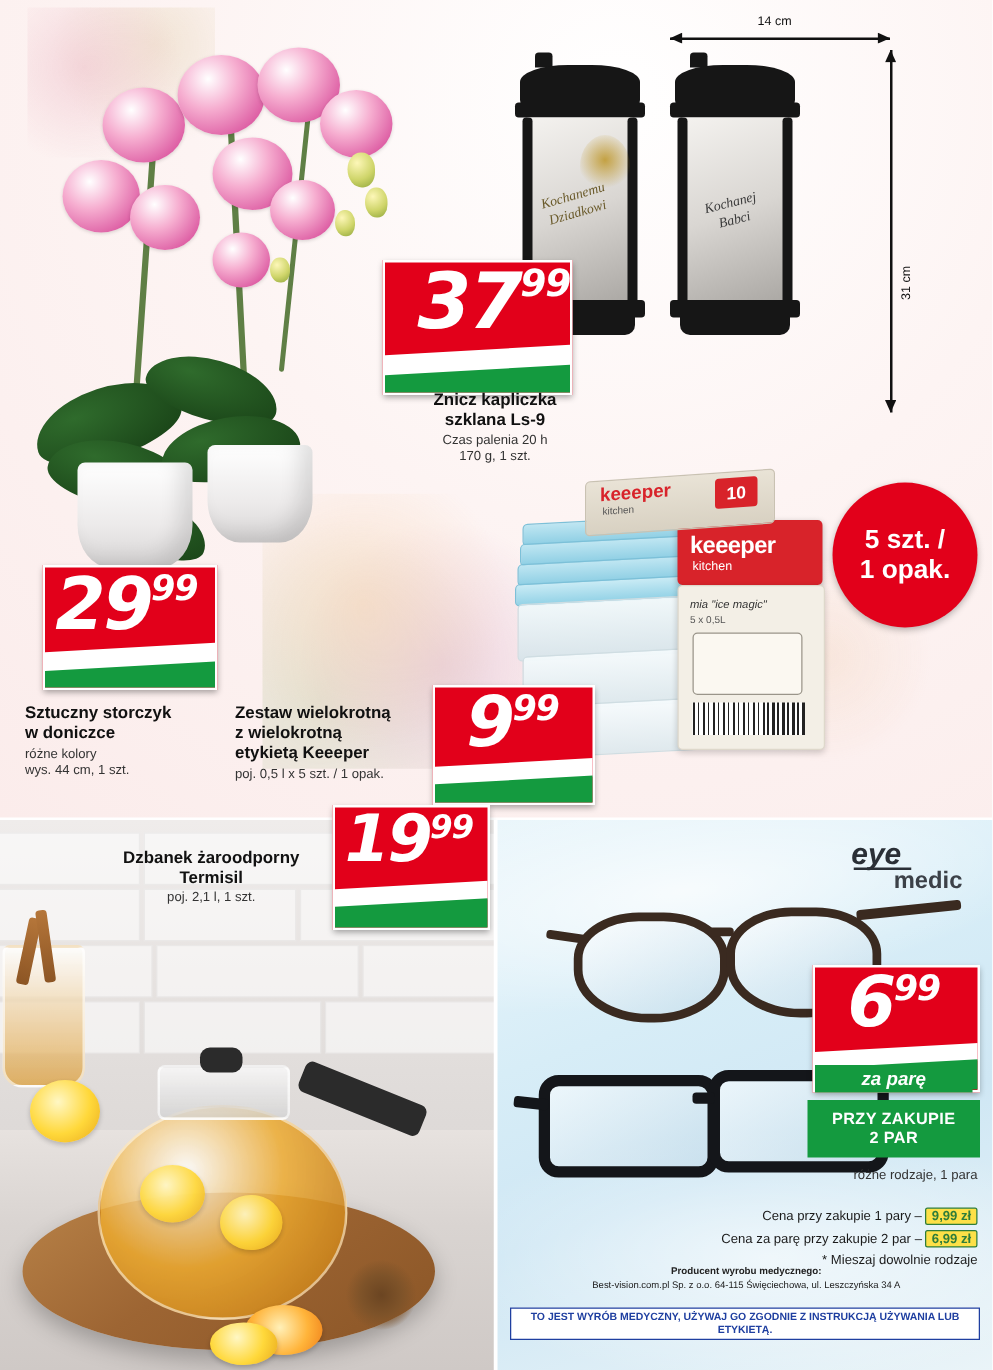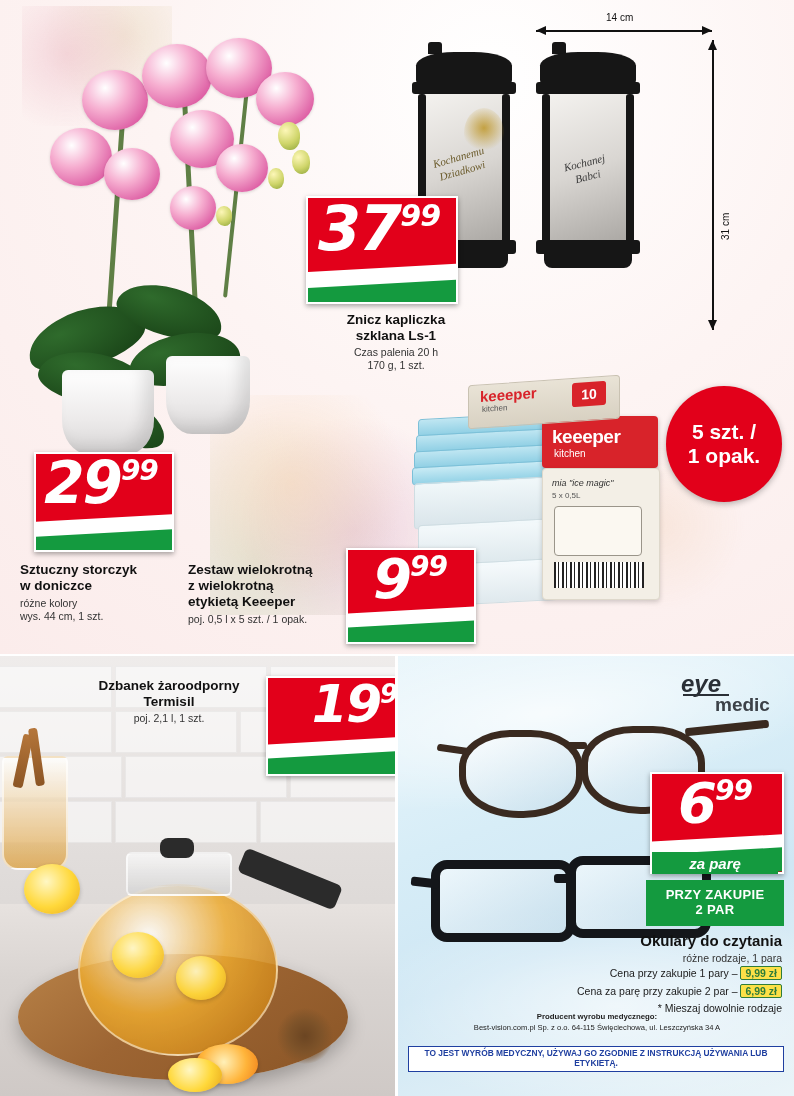--- a/index.html
+++ b/index.html
@@ -363,32 +363,32 @@
 <div class="dim-line" style="left:536px;top:30px;width:176px;height:1.6px;"></div>
 <div class="dim-line" style="left:536px;top:26px;width:10px;height:9px;clip-path:polygon(0 50%,100% 0,100% 100%);"></div>
 <div class="dim-line" style="left:702px;top:26px;width:10px;height:9px;clip-path:polygon(100% 50%,0 0,0 100%);"></div>
 <div class="dim-label" style="left:606px;top:12px;">14 cm</div>
 
 <div class="dim-line" style="left:712px;top:40px;width:1.6px;height:290px;"></div>
 <div class="dim-line" style="left:708px;top:40px;width:9px;height:10px;clip-path:polygon(50% 0,0 100%,100% 100%);"></div>
 <div class="dim-line" style="left:708px;top:320px;width:9px;height:10px;clip-path:polygon(50% 100%,0 0,100% 0);"></div>
 <div class="dim-label" style="left:720px;top:240px;transform:rotate(-90deg);transform-origin:left top;">31 cm</div>
 
-<div class="pricetag" style="left:306px;top:196px;width:148px;height:104px;">
+<div class="pricetag" style="left:306px;top:208px;width:148px;height:104px;align-items:flex-end;">
   <div class="pt-main" style="height:72px;">
     <span class="pt-int" style="font-size:62px;margin-left:-6px;margin-top:2px;">37</span>
     <span class="pt-dec" style="font-size:30px;">99</span>
   </div>
   <div class="wave-white" style="top:70px;height:17px;"></div>
   <div class="wave-green" style="top:86px;height:24px;"></div>
 </div>
 
 <div class="abs" style="left:300px;top:312px;width:192px;text-align:center;">
   <div class="prod-title">Znicz kapliczka</div>
-  <div class="prod-title">szklana Ls-1</div>
+  <div class="prod-title">szklana Ls-9</div>
   <div class="prod-sub" style="margin-top:2px;">Czas palenia 20 h</div>
   <div class="prod-sub">170 g, 1 szt.</div>
 </div>
 
 <div class="pricetag" style="left:34px;top:452px;width:136px;height:96px;">
   <div class="pt-main" style="height:66px;">
     <span class="pt-int" style="font-size:58px;margin-left:-6px;margin-top:2px;">29</span>
     <span class="pt-dec" style="font-size:28px;">99</span>
   </div>
   <div class="wave-white" style="top:64px;height:16px;"></div>
@@ -489,21 +489,21 @@
   <div class="lemon" style="left:168px;top:402px;width:54px;height:34px;"></div>
   <div class="abs" style="left:276px;top:352px;width:58px;height:56px;background:radial-gradient(circle at 50% 50%, #6b4522 0%, #7e5329 40%, rgba(126,83,41,0) 70%);border-radius:50%;"></div>
 </div>
 
 <div class="abs" style="left:76px;top:678px;width:186px;text-align:center;">
   <div class="prod-title">Dzbanek żaroodporny</div>
   <div class="prod-title">Termisil</div>
   <div class="prod-sub" style="margin-top:2px;">poj. 2,1 l, 1 szt.</div>
 </div>
 
-<div class="pricetag" style="left:266px;top:676px;width:122px;height:96px;padding-left:36px;">
+<div class="pricetag" style="left:266px;top:644px;width:122px;height:96px;">
   <div class="pt-main" style="height:64px;">
     <span class="pt-int" style="font-size:52px;margin-left:-4px;margin-top:2px;">19</span>
     <span class="pt-dec" style="font-size:26px;">99</span>
   </div>
   <div class="wave-white" style="top:62px;height:15px;"></div>
   <div class="wave-green" style="top:76px;height:24px;"></div>
 </div>
 
 <div id="glasses-block">
 
@@ -541,21 +541,20 @@
 </div>
 <div class="za-pare" style="left:652px;top:852px;width:126px;height:22px;font-size:15px;">
   <span>za parę</span>
 </div>
 <div class="przy-zakupie" style="left:646px;top:880px;width:138px;height:46px;font-size:13px;">
   <span>PRZY ZAKUPIE</span>
   <span>2 PAR</span>
 </div>
 
 <div class="abs" style="left:430px;top:932px;width:352px;text-align:right;">
-  <div class="prod-title" style="font-size:15px;">Okulary do czytania</div>
   <div class="prod-sub" style="margin-top:2px;">różne rodzaje, 1 para</div>
 </div>
 
 <div class="abs" style="left:430px;top:966px;width:352px;text-align:right;font-size:10.5px;">
   <span>Cena przy zakupie 1 pary –</span>
   <span class="price-note-box">9,99 zł</span>
 </div>
 <div class="abs" style="left:430px;top:984px;width:352px;text-align:right;font-size:10.5px;">
   <span>Cena za parę przy zakupie 2 par –</span>
   <span class="price-note-box">6,99 zł</span>

